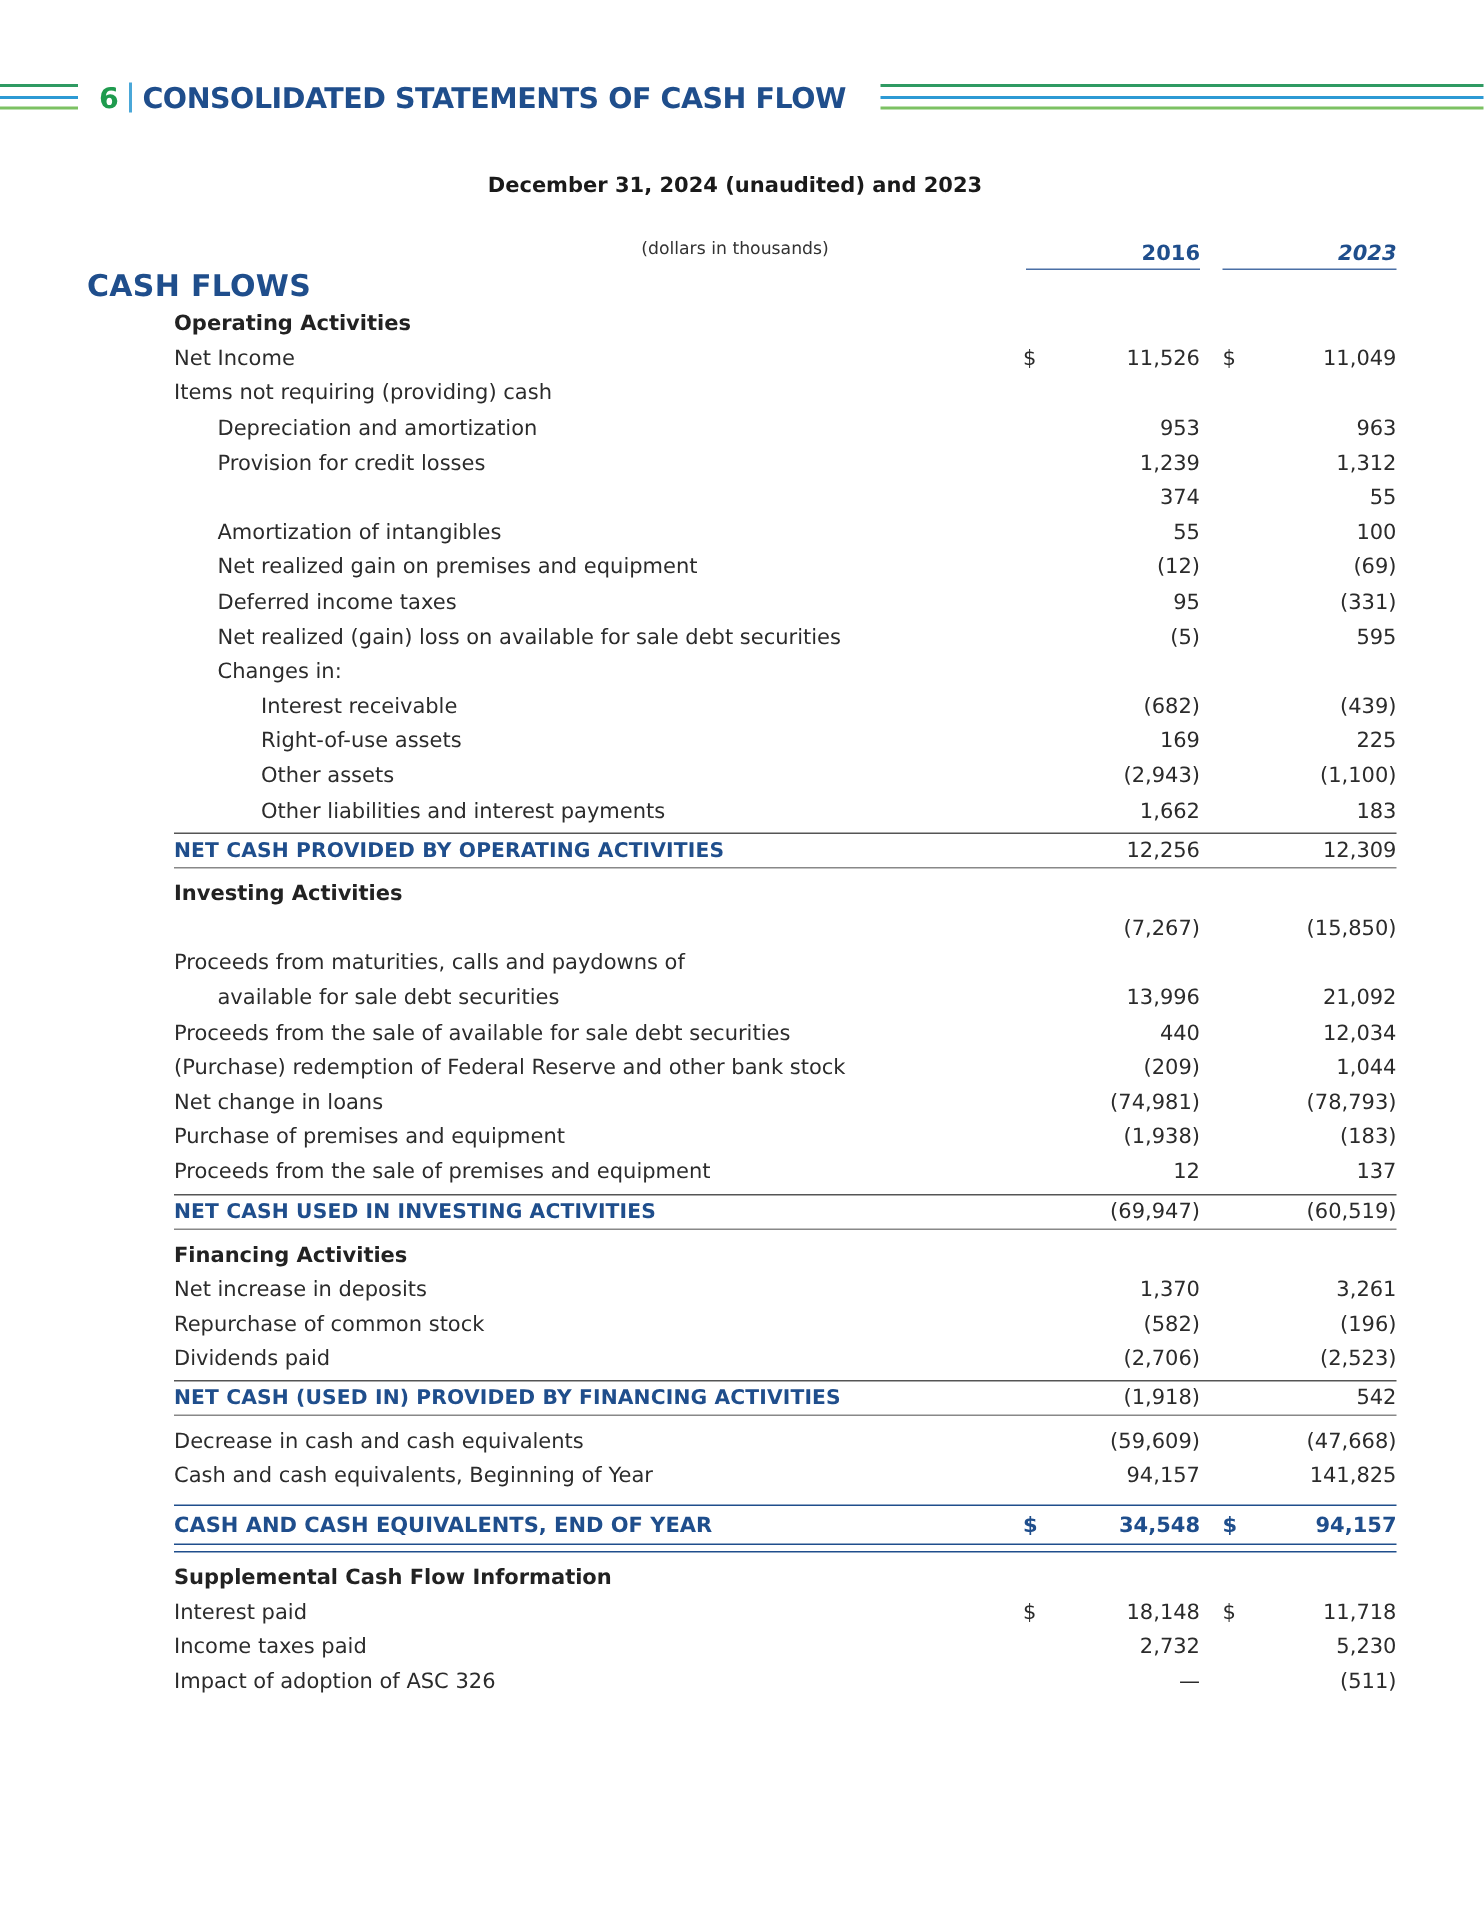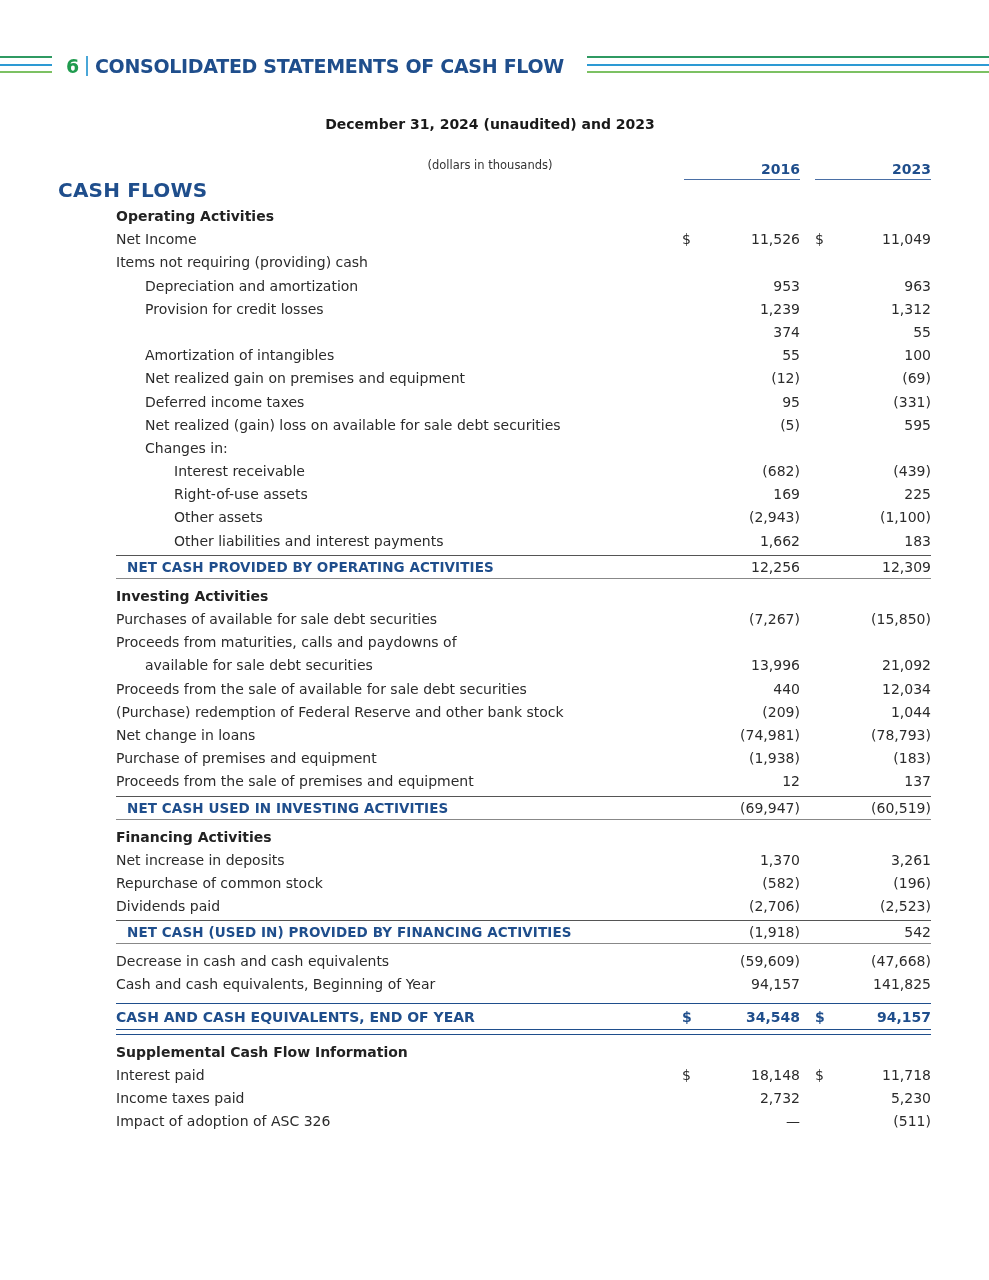--- a/index.html
+++ b/index.html
@@ -22,37 +22,37 @@
 
   
   .subtitle { position: absolute; top: 115px; left: 295px; width: 390px; text-align: center; }
   .subtitle .main { font-size: 14px; font-weight: bold; color: #1a1a1a; line-height: 18px; }
   .subtitle .sub { font-size: 11.5px; color: #333; line-height: 14px; margin-top: 25px; }
 
   
   .yr { position: absolute; top: 160px; height: 19px; font-size: 14px; font-weight: bold; color: #1f4e8c;
         text-align: right; border-bottom: 1.5px solid #4a6fa5; line-height: 18px; }
   .yr.y1 { left: 684px; width: 116px; }
-  .yr.y2 { left: 815px; width: 116px; }
+  .yr.y2 { left: 815px; width: 116px; font-style: italic; }
 
   .section-title { position: absolute; left: 58px; top: 178px; font-size: 20px; font-weight: bold; color: #1f4e8c; letter-spacing: 0.2px; }
 
   
   .rows { position: absolute; left: 116px; top: 205px; width: 815px; }
   .row { position: relative; height: 23.2px; font-size: 14px; line-height: 23px; white-space: nowrap; }
   .row .lbl { position: absolute; left: 0; top: 0; }
   .row.i1 .lbl { left: 29px; }
   .row.i2 .lbl { left: 58px; }
   .row .d1 { position: absolute; left: 566px; top: 0; }
   .row .v1 { position: absolute; right: 131px; top: 0; text-align: right; }
   .row .d2 { position: absolute; left: 699px; top: 0; }
   .row .v2 { position: absolute; right: 0; top: 0; text-align: right; }
   .row.head .lbl { font-weight: bold; color: #222; }
   .row.total { border-top: 1px solid #555; border-bottom: 1.5px solid #888; height: 22px; line-height: 22px; margin-top: 2px; margin-bottom: 6px; }
-  .row.total .lbl { color: #1f4e8c; font-weight: bold; font-size: 13.5px; letter-spacing: 0.1px; margin-left: 11px; }
+  .row.total .lbl { color: #1f4e8c; font-weight: bold; font-size: 13.5px; letter-spacing: 0.1px; }
   .row.grand { border-top: 1.5px solid #1f4e8c; height: 25px; line-height: 26px; margin-top: 6px; margin-bottom: 12px; }
   .row.grand::after { content: ""; position: absolute; left: 0; right: 0; bottom: -6px; height: 4px;
                       border-top: 1.5px solid #1f4e8c; border-bottom: 1.5px solid #1f4e8c; }
   .row.grand .lbl, .row.grand .v1, .row.grand .v2, .row.grand .d1, .row.grand .d2 { color: #1f4e8c; font-weight: bold; }
 </style>
 </head>
 <body>
 
 <div class="hdr">
   <div class="stripes left">
@@ -153,21 +153,20 @@
     </div>
     <div class="row total">
       <span class="lbl">NET CASH PROVIDED BY OPERATING ACTIVITIES</span>
       <span class="v1">12,256</span>
       <span class="v2">12,309</span>
     </div>
     <div class="row head">
       <span class="lbl">Investing Activities</span>
     </div>
     <div class="row">
-      <span class="lbl">Purchases of available for sale debt securities</span>
       <span class="v1">(7,267)</span>
       <span class="v2">(15,850)</span>
     </div>
     <div class="row">
       <span class="lbl">Proceeds from maturities, calls and paydowns of</span>
     </div>
     <div class="row i1">
       <span class="lbl">available for sale debt securities</span>
       <span class="v1">13,996</span>
       <span class="v2">21,092</span>

